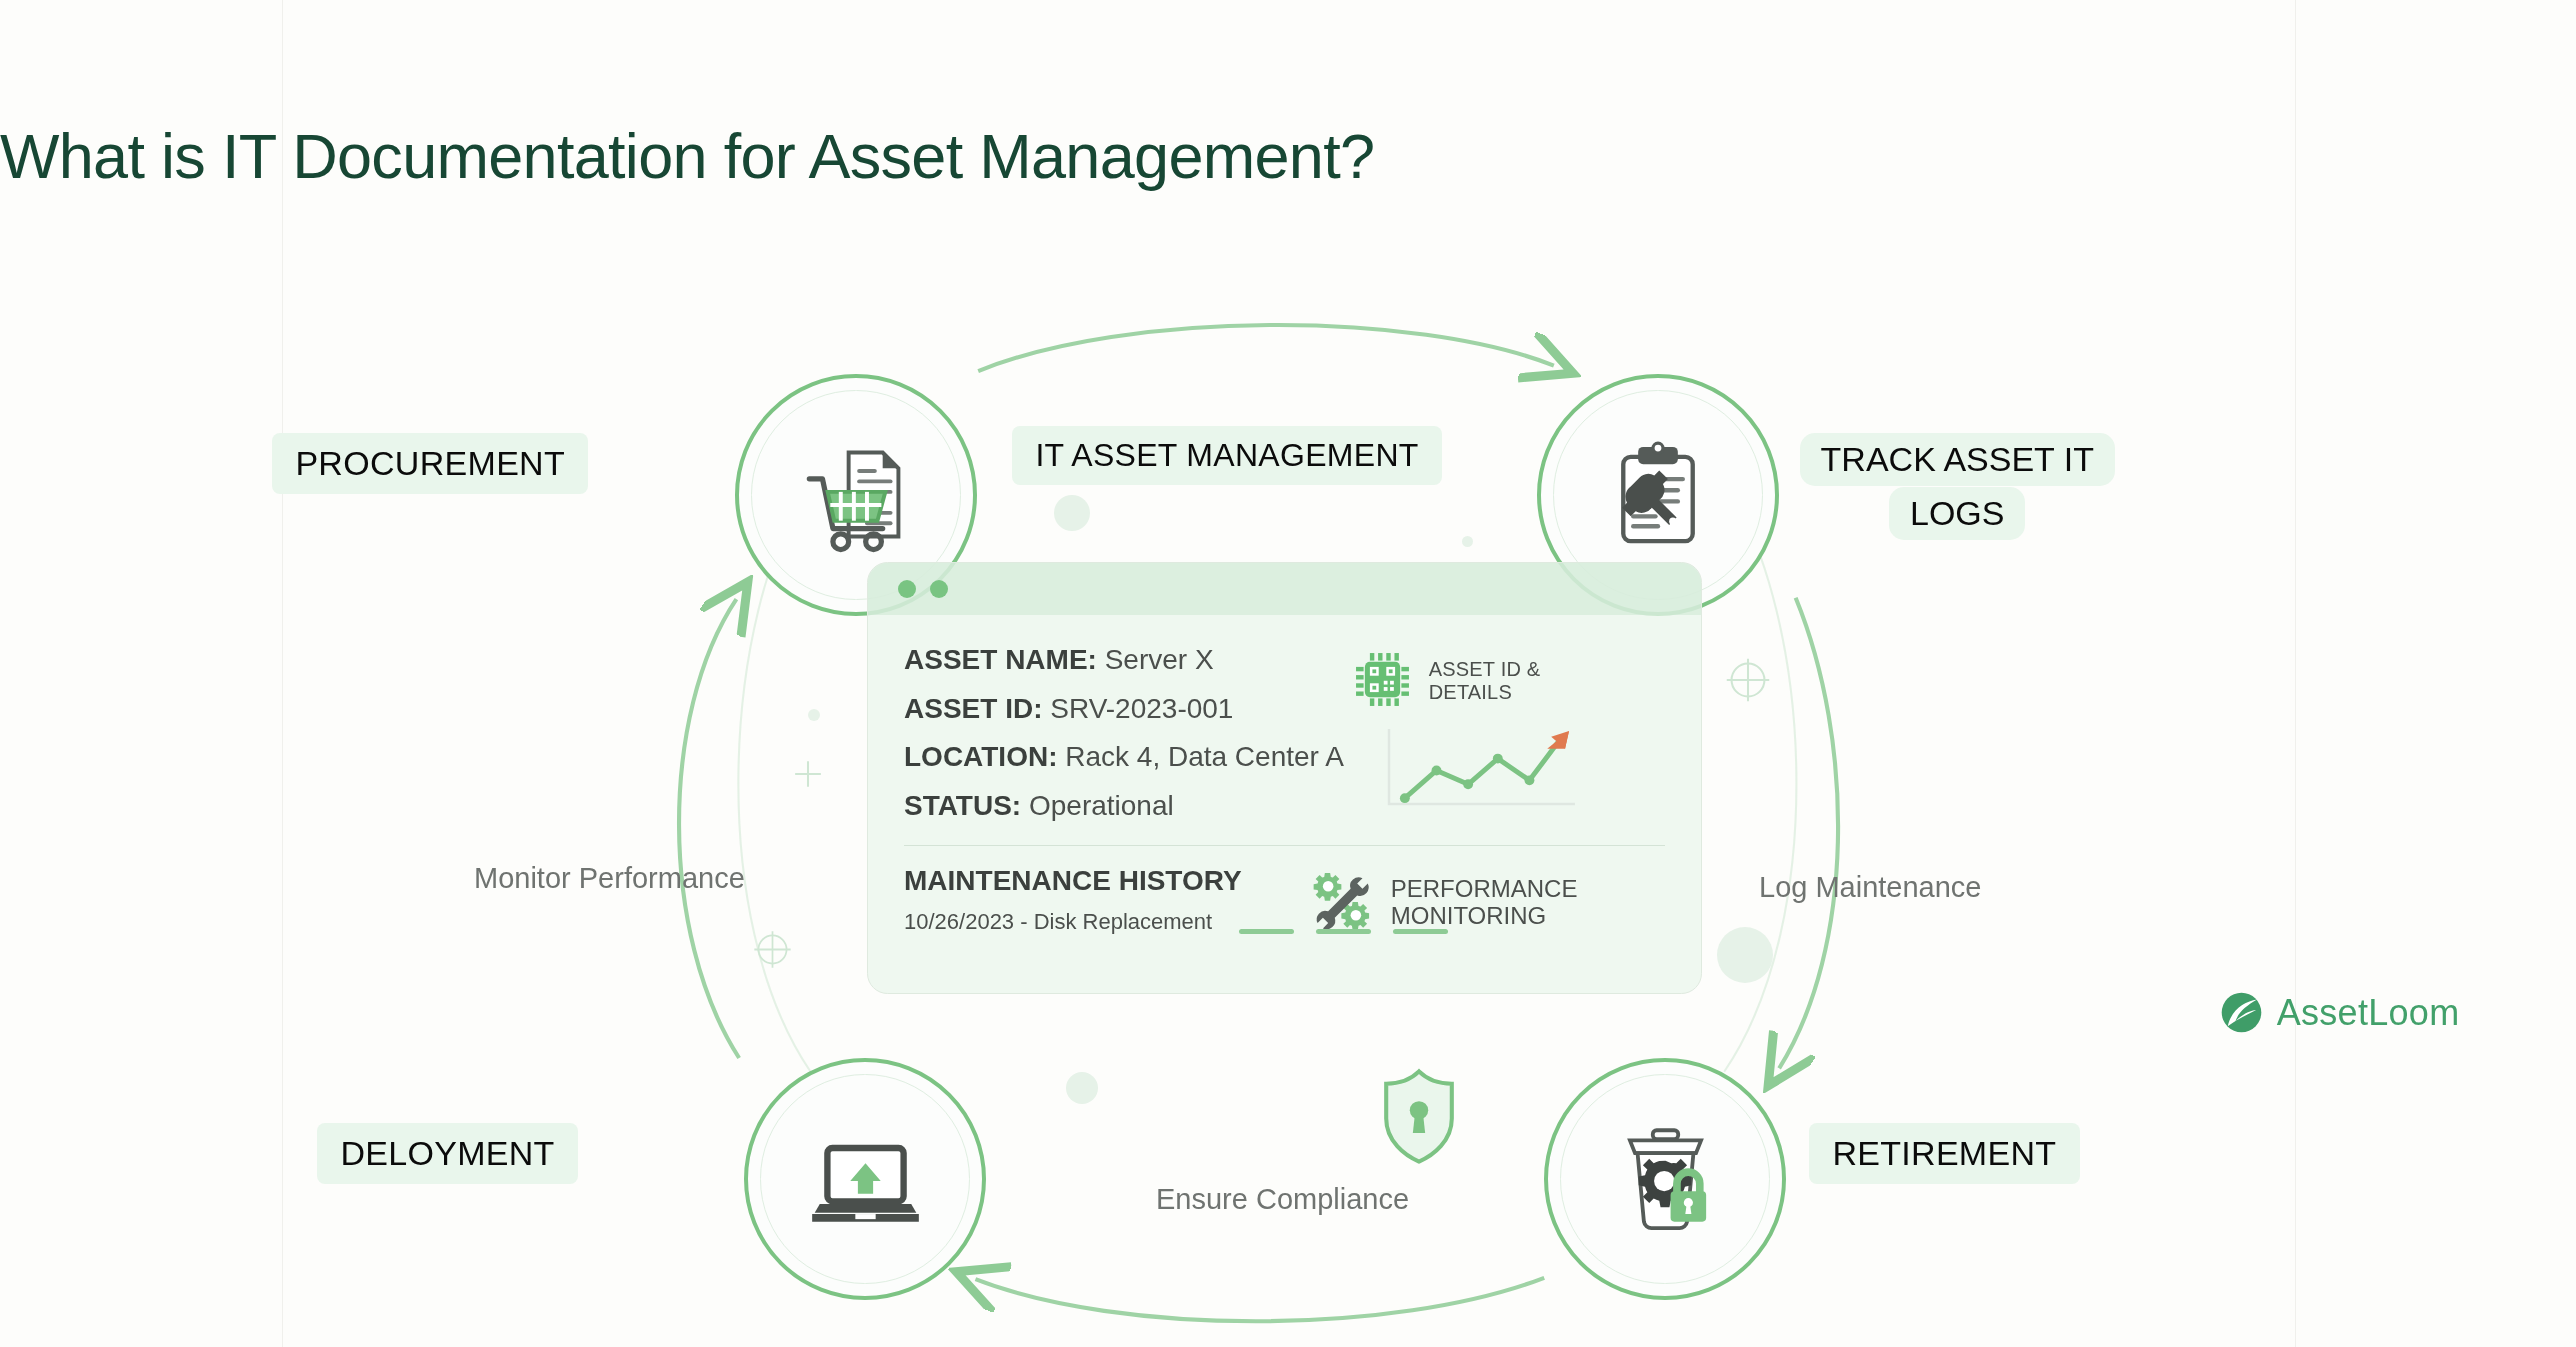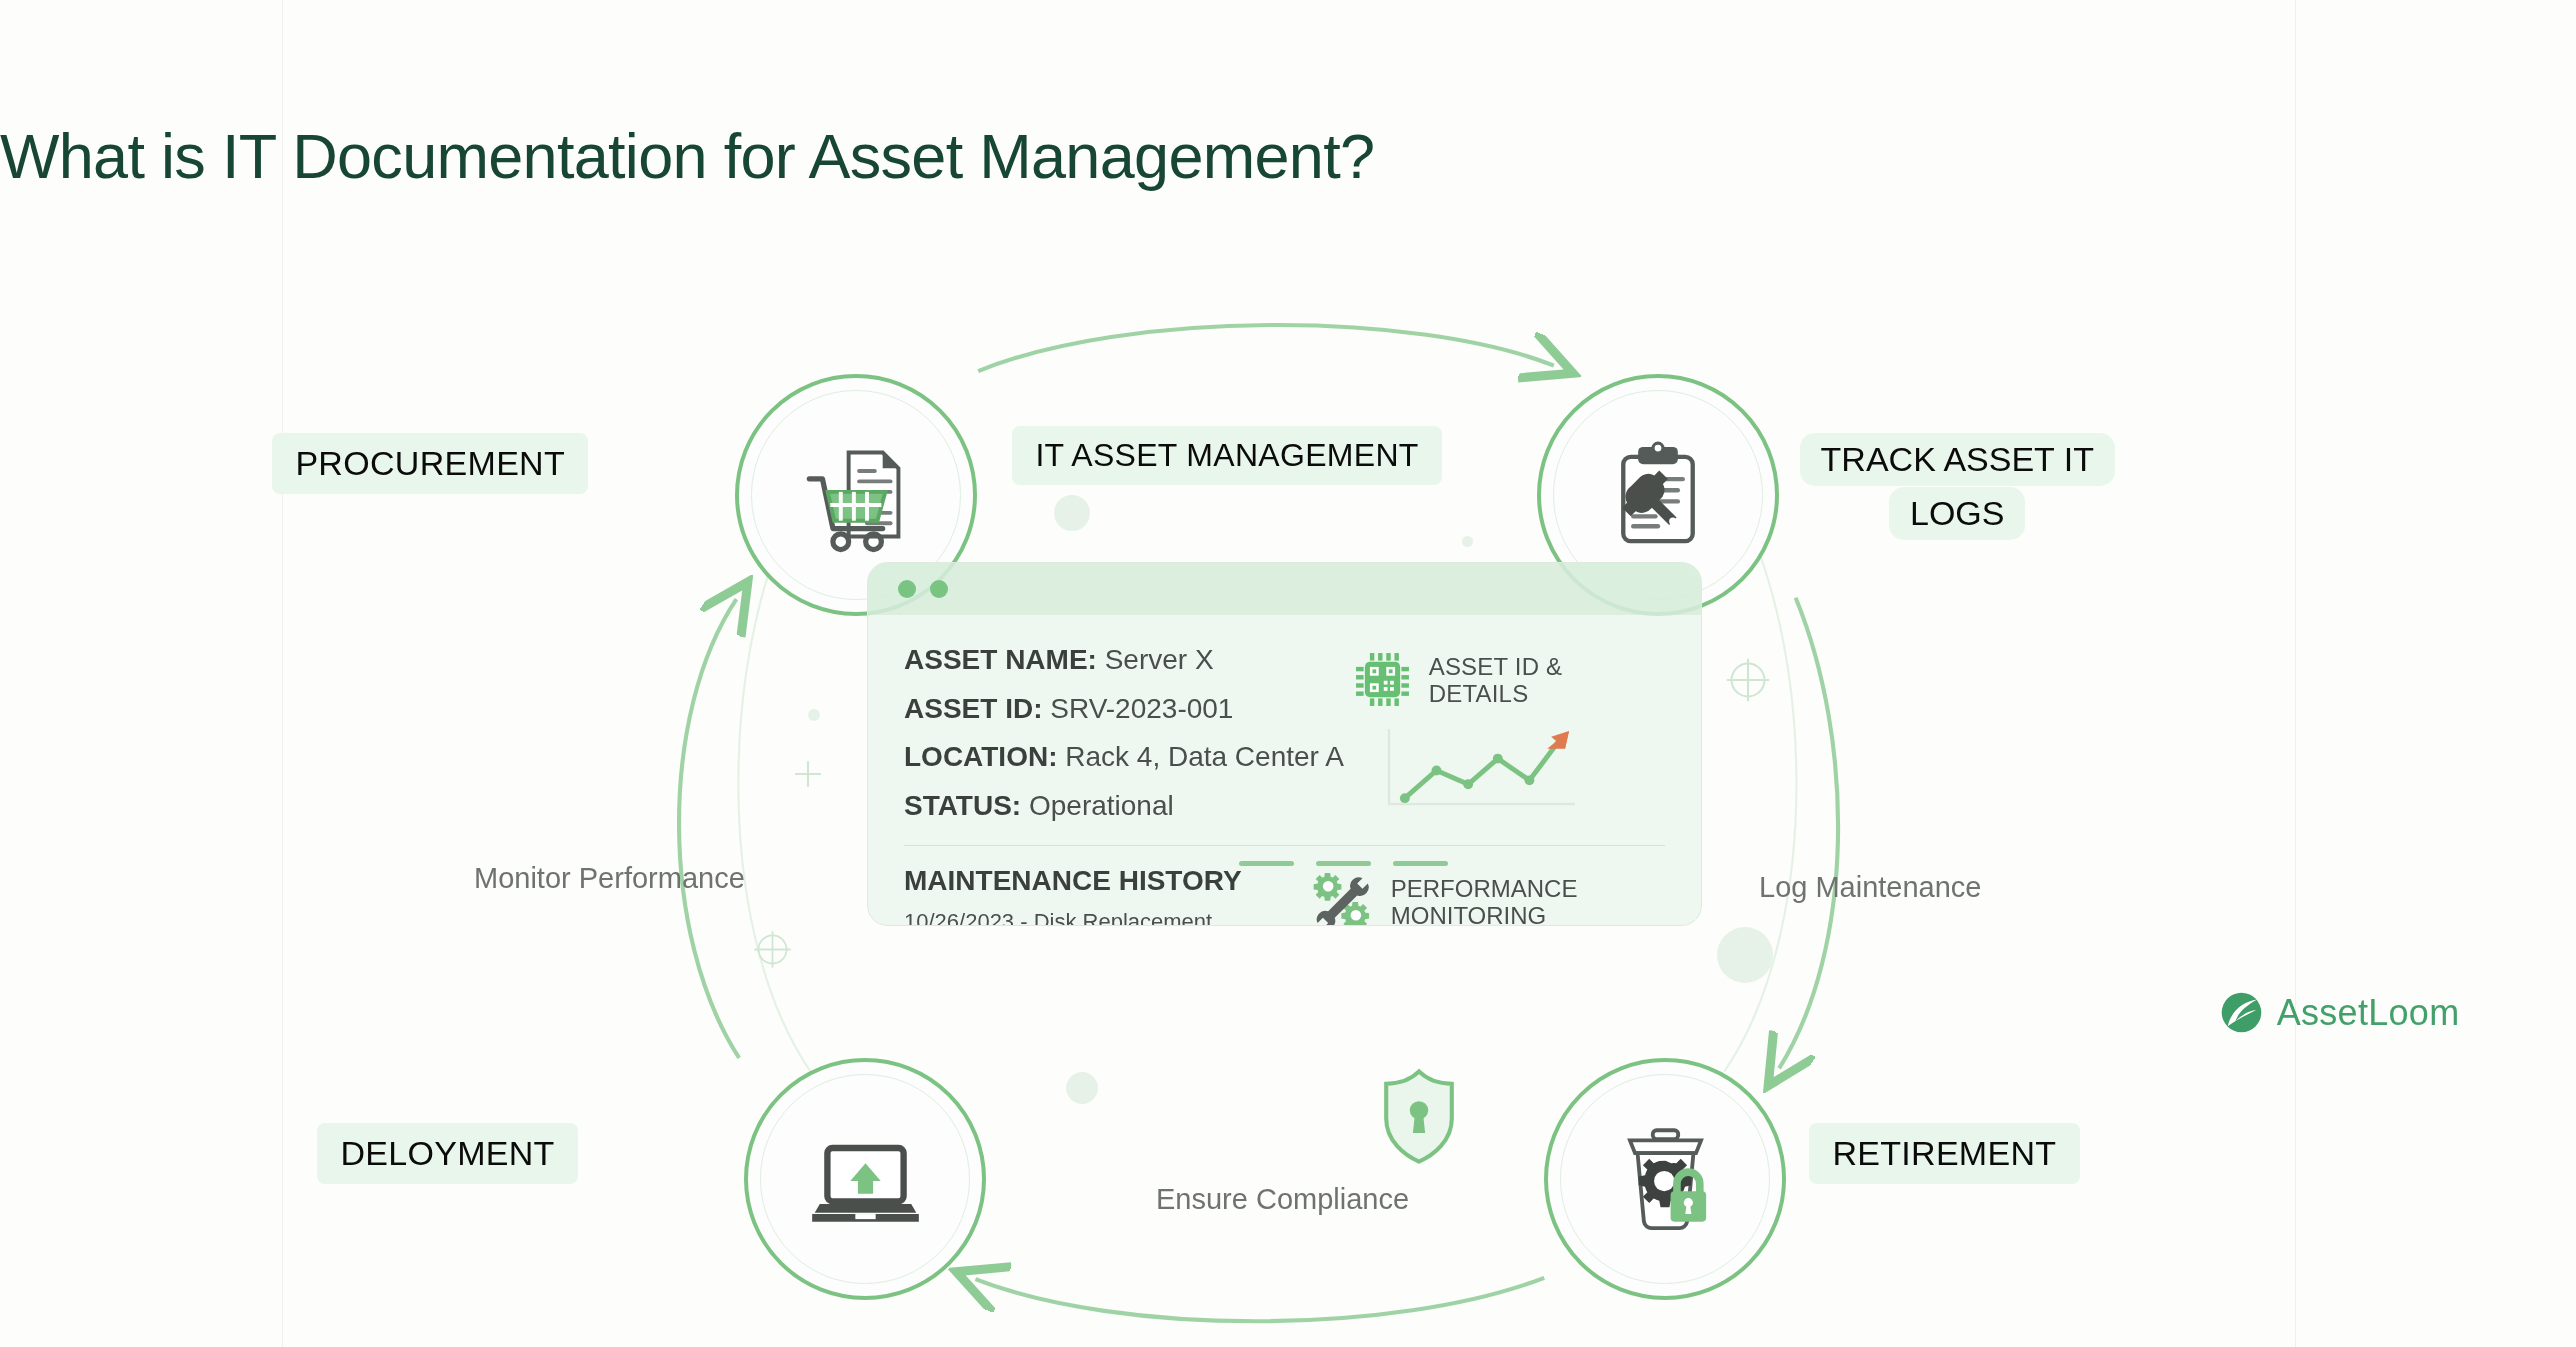--- a/index.html
+++ b/index.html
@@ -90,21 +90,21 @@
     white-space:nowrap;
   }
   #caption-monitor{ left:474px; top:862px; }
   #caption-log{ left:1759px; top:871px;text-align:right; }
   #caption-compliance{ left:1156px; top:1183px; }
 
   
   .card{
     position:absolute;
     left:867px; top:562px;
-    width:835px; height:364px;
+    width:835px; height:432px;
     border-radius:20.6px;
     background:rgba(233,245,235,0.72);
     border:0.7px solid #dfeadf;
     overflow:hidden;
   }
   .card-bar{
     height:52px;
     background:rgba(204,232,209,0.55);
     display:flex; align-items:center;
     padding-left:30px; gap:13.7px;
@@ -120,21 +120,21 @@
     color:#4b4f4c;
     margin-bottom:16.5px;
     white-space:nowrap;
   }
   .frow b{ font-weight:700; color:#3b403d; }
   .sidecol{ flex:1; padding-left:6.9px; padding-top:4.1px; }
   .sidecol .item{
     display:flex; align-items:center; gap:15px;
   }
   .sidecol .item .txt{
-    font-size:24px; color:#4b4f4c; line-height:1.12; letter-spacing:0.2px;
+    font-size:20px; color:#4b4f4c; line-height:1.12; letter-spacing:0.2px;
   }
   .divider{
     margin:6.9px 36px 0 36px;
     border-top:0.7px solid #d4e3d6;
   }
   .card-lower{
     display:flex; padding:19px 36px 0 36px; align-items:flex-start;
   }
   .card-lower .hist{ flex:1.15; }
   .hist .h{ font-size:28px; font-weight:700; color:#3b403d; margin-bottom:12.4px; }

